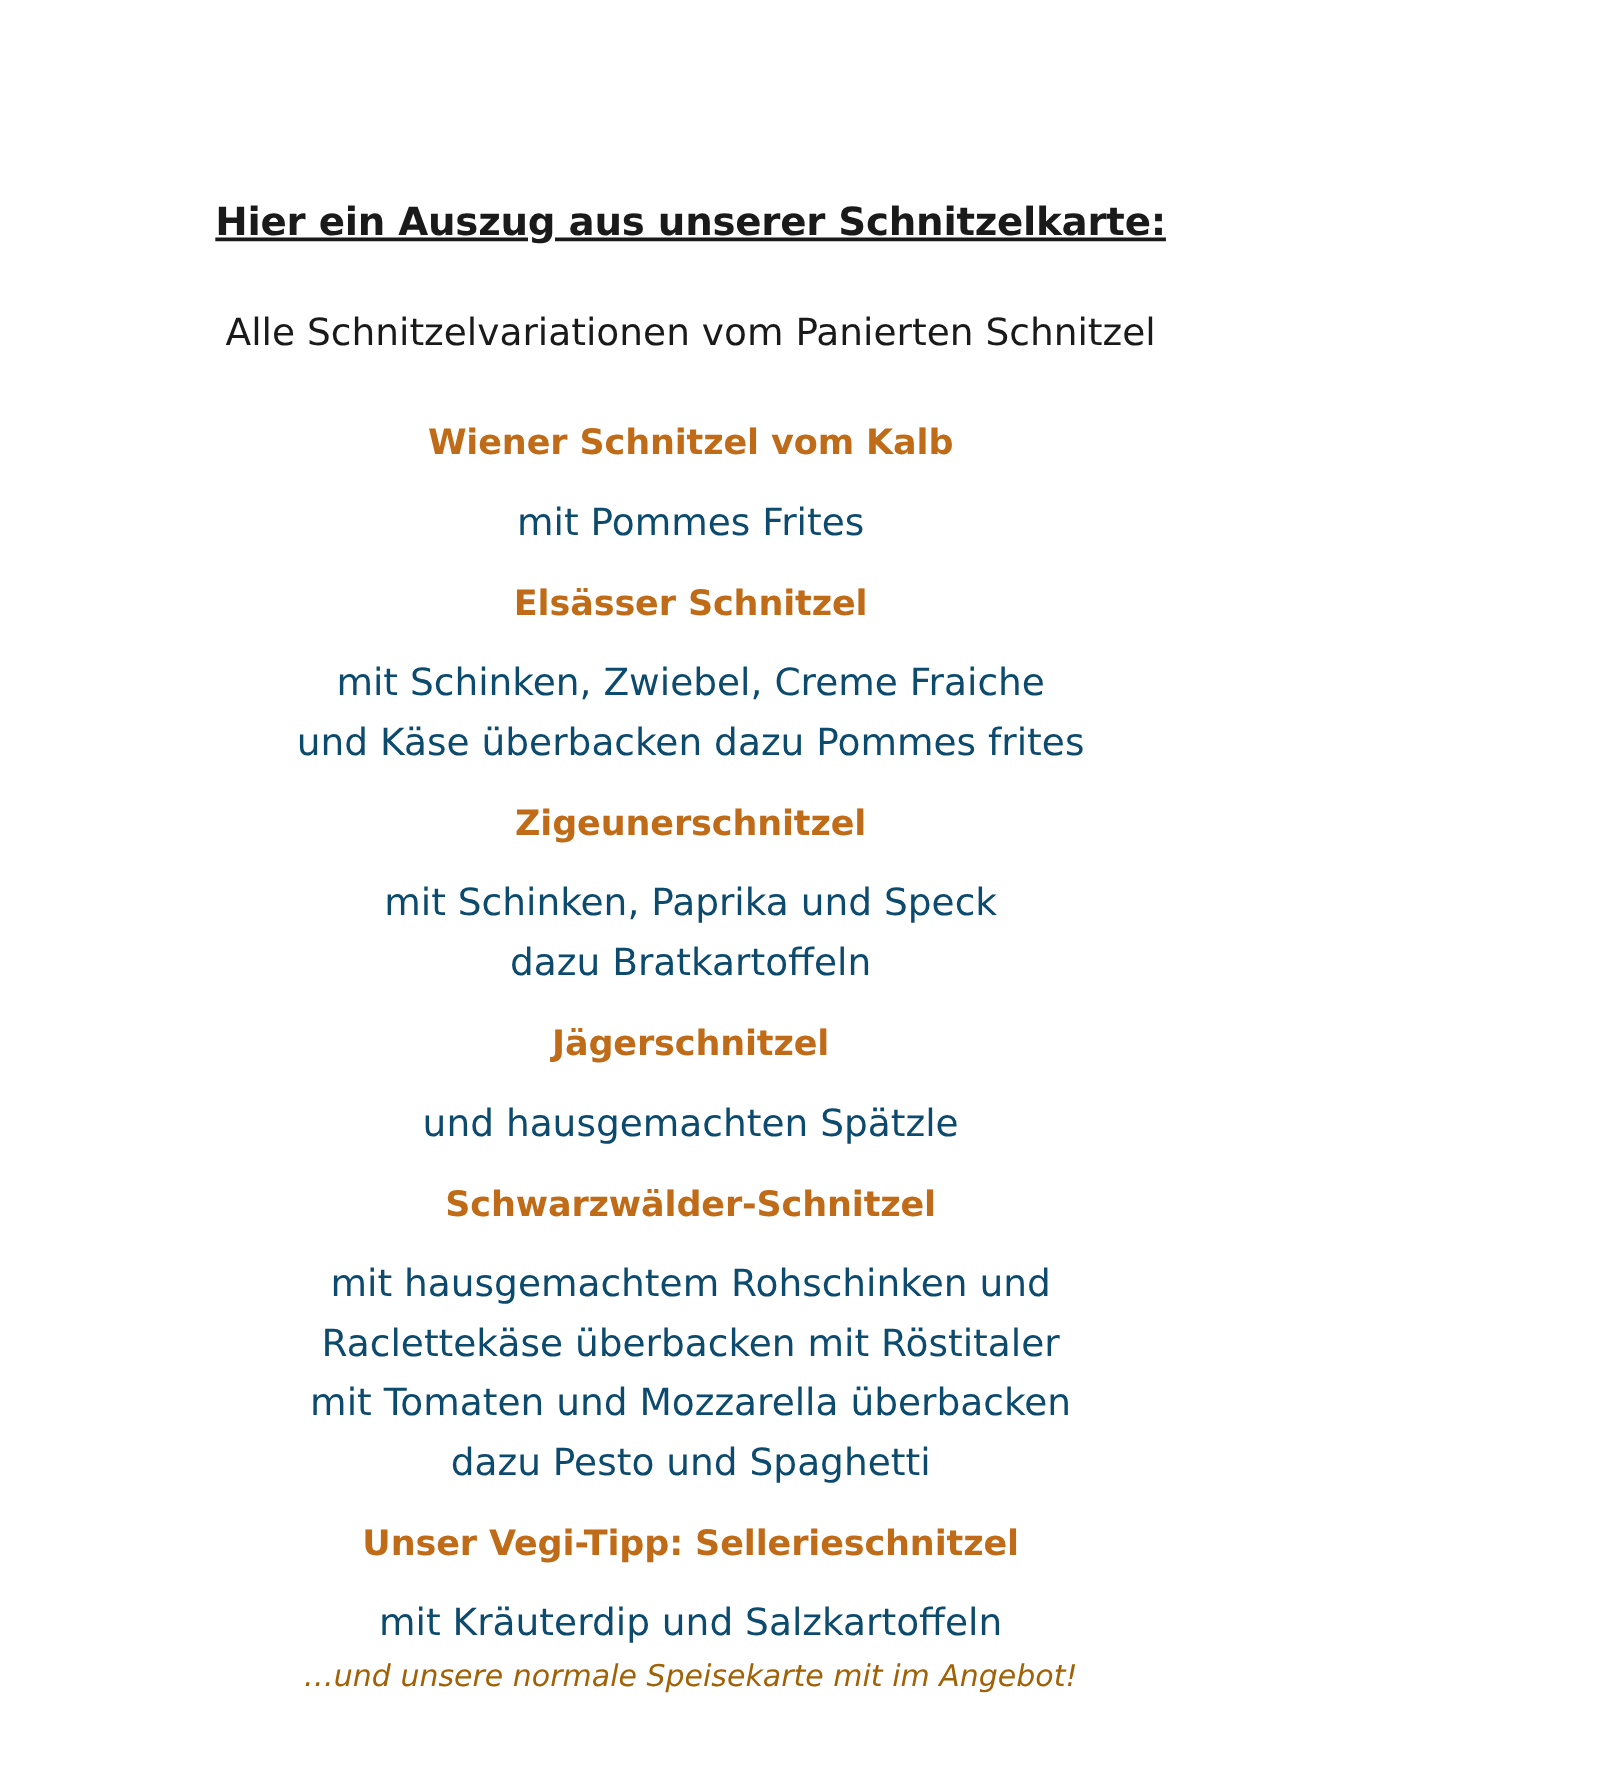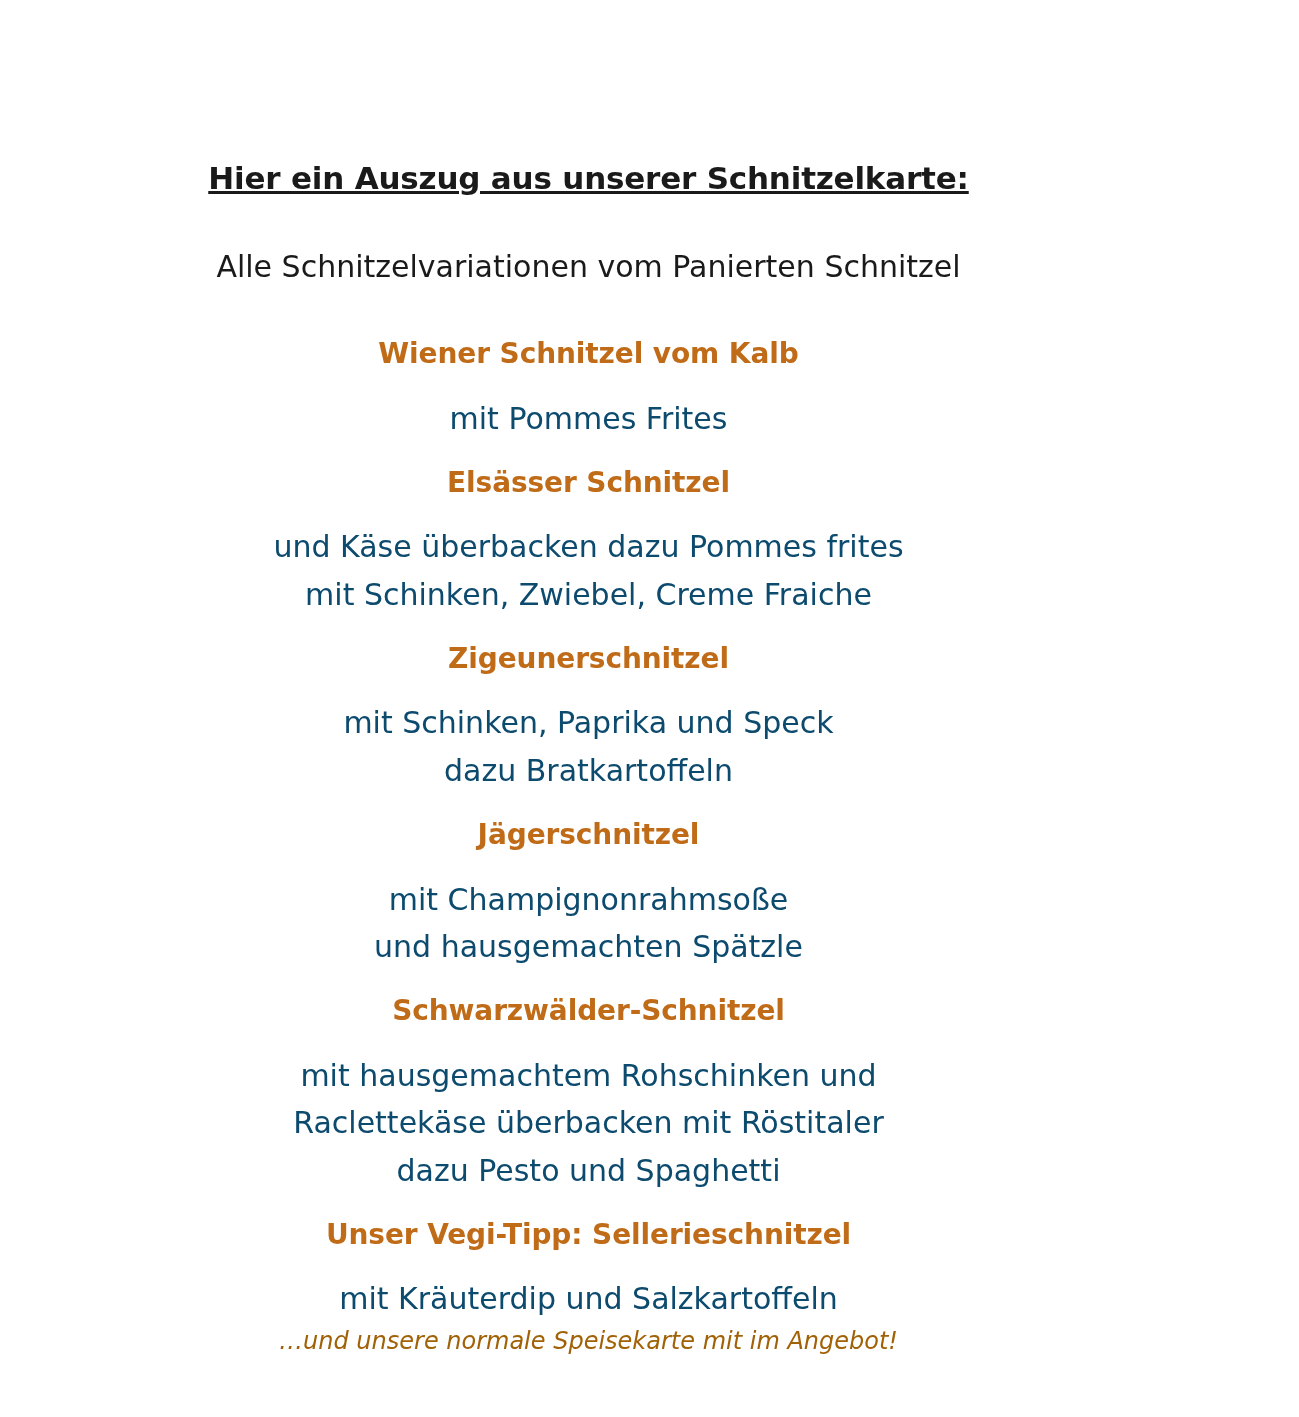--- a/index.html
+++ b/index.html
@@ -20,21 +20,20 @@
     height: 1417px;
     box-sizing: border-box;
     padding: 0;
   }
   .content {
     position: absolute;
     left: 0;
     top: 160px;
     width: 1105px;
     text-align: center;
-    padding-left: 36px;
   }
   .menu-title {
     font-size: 31px;
     font-weight: bold;
     text-decoration: underline;
     letter-spacing: -0.2px;
     margin: 0 0 52px 0;
     line-height: 1.2;
   }
   .intro {
@@ -79,43 +78,43 @@
 
     <p class="intro">Alle Schnitzelvariationen vom Panierten Schnitzel</p>
 
     <div class="dish">
       <p class="dish-name">Wiener Schnitzel vom Kalb</p>
       <p class="dish-desc">mit Pommes Frites</p>
     </div>
 
     <div class="dish">
       <p class="dish-name">Elsässer Schnitzel</p>
+      <p class="dish-desc">mit Schinken, Zwiebel, Creme Fraiche</p>
       <p class="dish-desc">und Käse überbacken dazu Pommes frites</p>
-      <p class="dish-desc">mit Schinken, Zwiebel, Creme Fraiche</p>
     </div>
 
     <div class="dish">
       <p class="dish-name">Zigeunerschnitzel</p>
       <p class="dish-desc">mit Schinken, Paprika und Speck</p>
       <p class="dish-desc">dazu Bratkartoffeln</p>
     </div>
 
     <div class="dish">
       <p class="dish-name">Jägerschnitzel</p>
-      <p class="dish-desc">mit Champignonrahmsoße</p>
       <p class="dish-desc">und hausgemachten Spätzle</p>
     </div>
 
     <div class="dish">
       <p class="dish-name">Schwarzwälder-Schnitzel</p>
       <p class="dish-desc">mit hausgemachtem Rohschinken und</p>
       <p class="dish-desc">Raclettekäse überbacken mit Röstitaler</p>
     </div>
 
     <div class="dish">
+      <p class="dish-desc">mit Tomaten und Mozzarella überbacken</p>
       <p class="dish-desc">dazu Pesto und Spaghetti</p>
     </div>
 
     <div class="dish">
       <p class="dish-name">Unser Vegi-Tipp: Sellerieschnitzel</p>
       <p class="dish-desc">mit Kräuterdip und Salzkartoffeln</p>
     </div>
 
     <p class="footnote">…und unsere normale Speisekarte mit im Angebot!</p>
 

